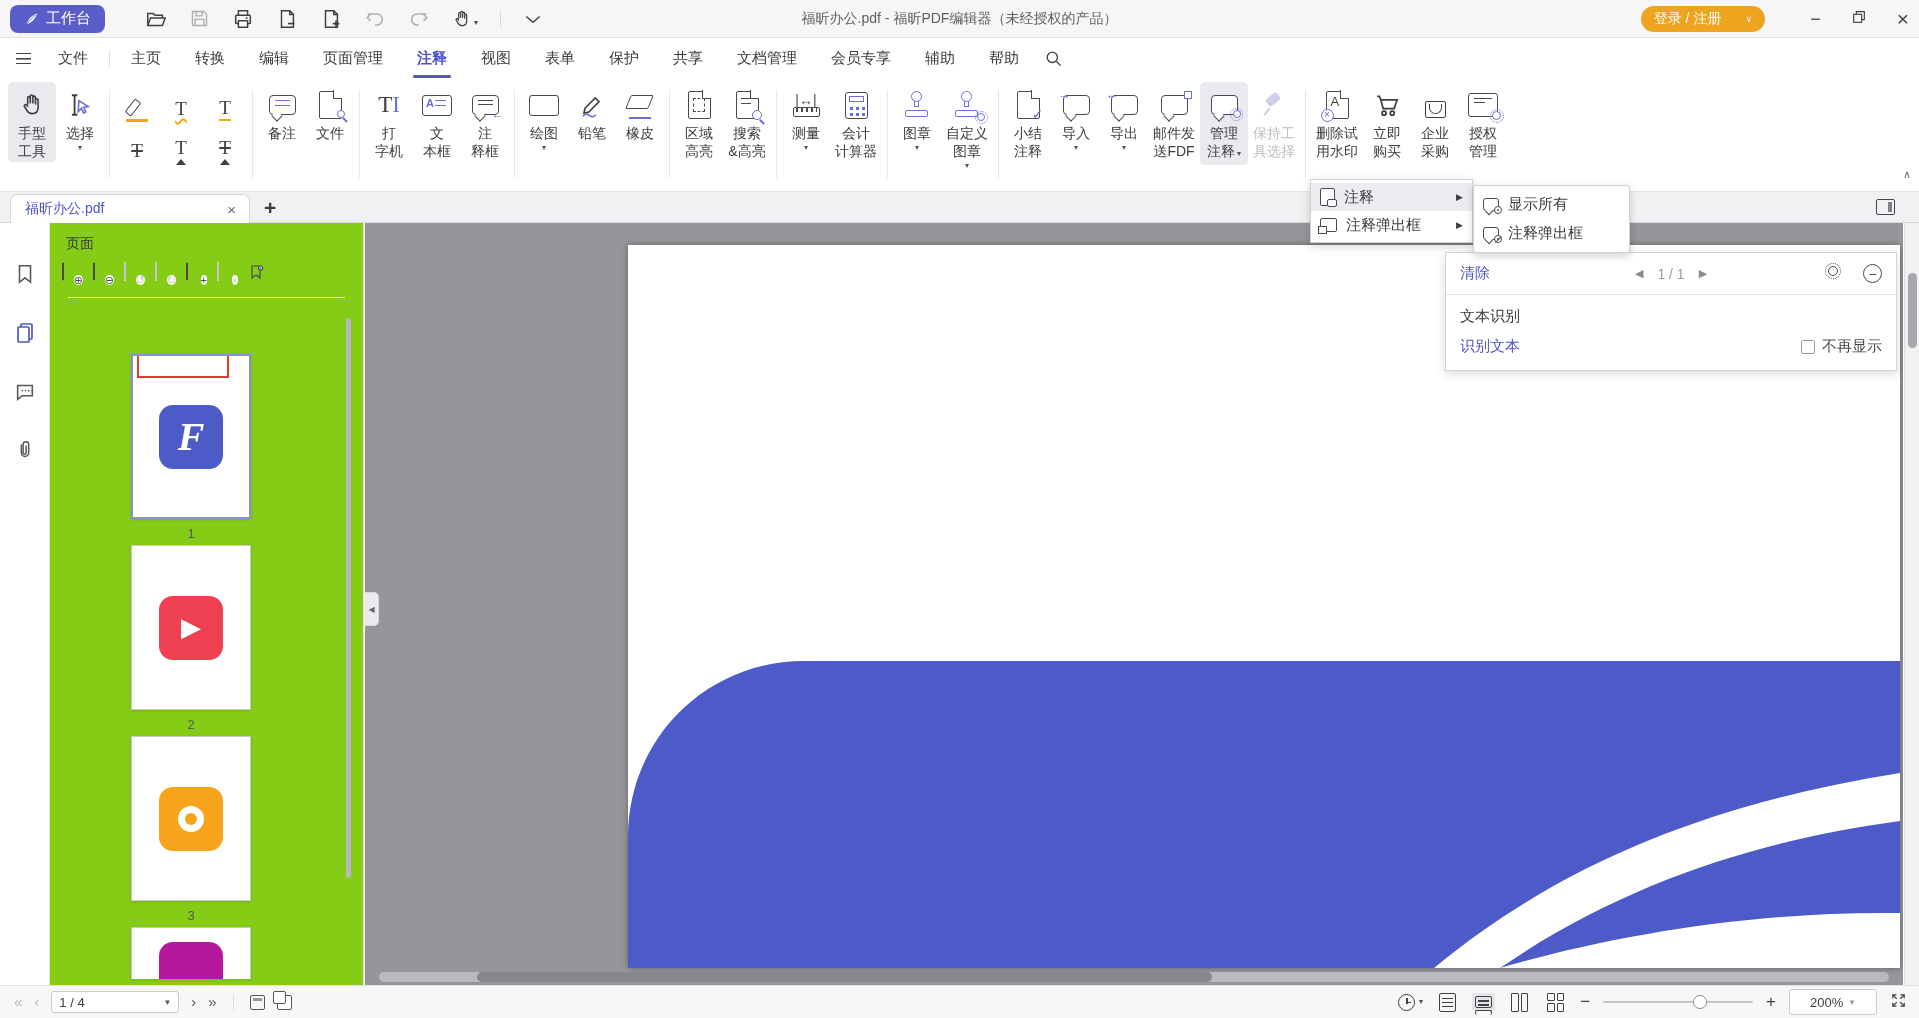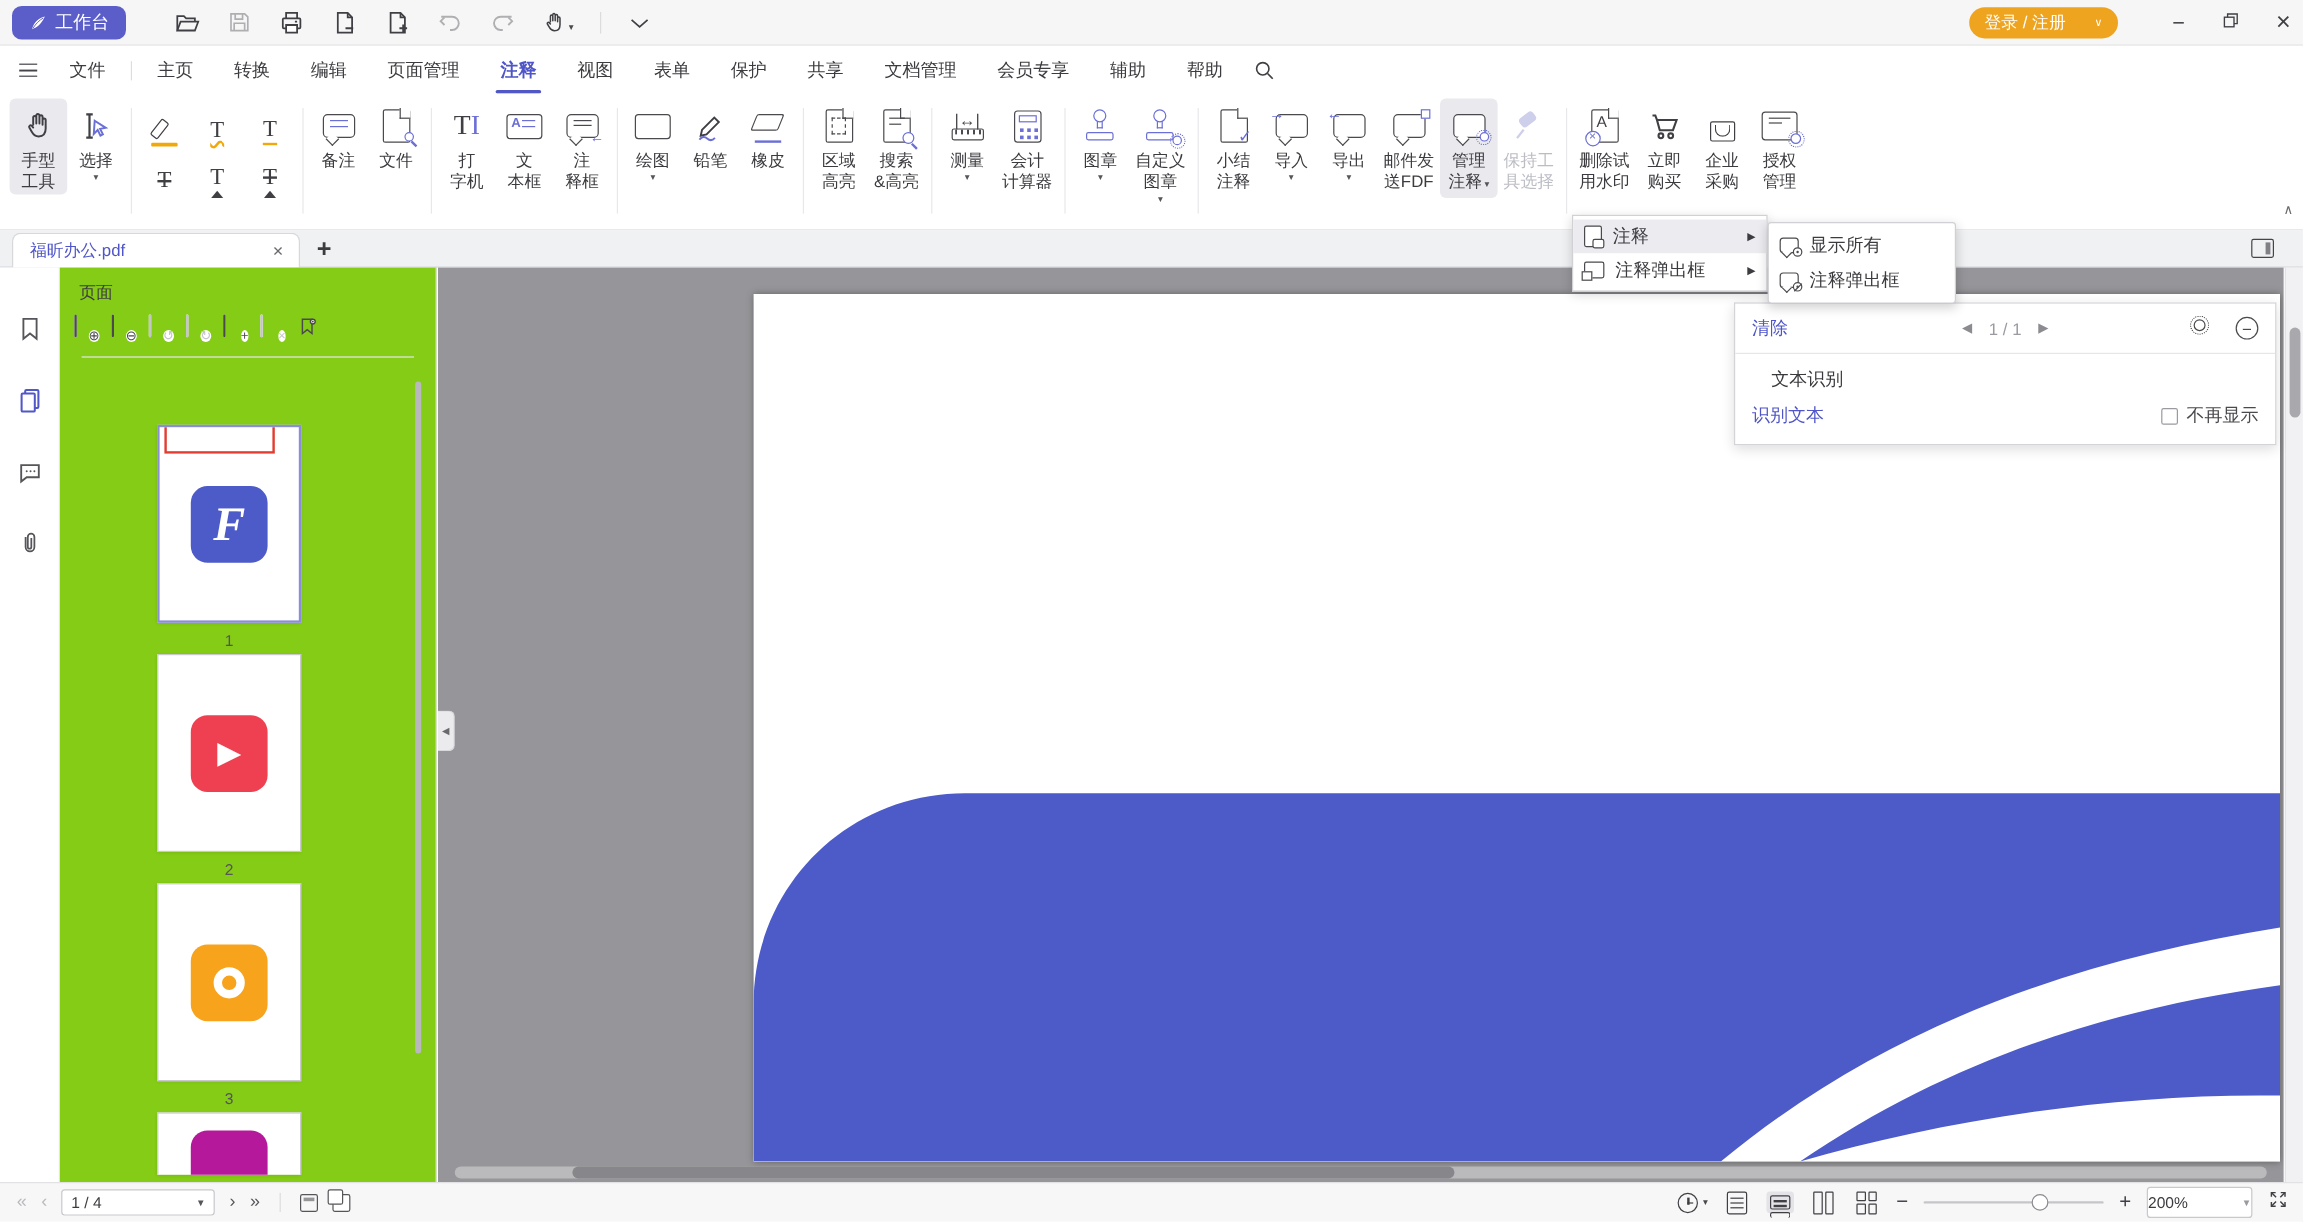--- a/index.html
+++ b/index.html
@@ -139,21 +139,21 @@
 
   
   .notif{position:absolute;left:1445px;top:252px;width:452px;height:119px;background:#fff;border:1px solid #d4d4d8;box-shadow:0 3px 10px rgba(0,0,0,.14);z-index:40;}
   .nh{position:absolute;left:0;right:0;top:0;height:42px;border-bottom:1px solid #e6e6e8;display:flex;align-items:center;padding:0 14px;}
   .n-clear{color:#4f55c8;font-size:15px;}
   .n-pager{position:absolute;left:50%;transform:translateX(-50%);display:flex;align-items:center;gap:14px;color:#9a9aa0;font-size:14px;}
   .n-pager .pa{font-size:11px;color:#8b8b90;}
   .n-gear{position:absolute;right:58px;top:13px;width:10px;height:10px;border:1.7px solid #4a4a4e;border-radius:50%;}
   .n-gear::after{content:"";position:absolute;inset:-4px;border:1.7px dotted #4a4a4e;border-radius:50%;}
   .n-min{position:absolute;right:14px;top:11px;width:19px;height:19px;border:1.6px solid #4a4a4e;border-radius:50%;color:#4a4a4e;display:flex;align-items:center;justify-content:center;font-size:14px;line-height:1;}
-  .n-title{position:absolute;left:30px;top:54px;font-size:15px;color:#3a3a3e;}
+  .n-title{position:absolute;left:14px;top:54px;font-size:15px;color:#3a3a3e;}
   .n-body{position:absolute;left:14px;right:14px;top:82px;font-size:15px;line-height:21px;color:#4a4a4e;}
   .n-action{position:absolute;left:14px;bottom:14px;font-size:15px;color:#4f55c8;}
   .n-dismiss{position:absolute;right:14px;bottom:14px;display:flex;align-items:center;gap:7px;font-size:15px;color:#4a4a4e;}
   .chk{width:14px;height:14px;border:1.5px solid #9a9aa0;border-radius:2px;background:#fff;}
 
   
   .dd1{position:absolute;left:1310px;top:179px;width:163px;background:#fff;border:1px solid #d0d0d5;box-shadow:0 3px 9px rgba(0,0,0,.18);padding:3px 0;z-index:50;}
   .dd2{position:absolute;left:1473px;top:185px;width:157px;background:#fff;border:1px solid #d0d0d5;box-shadow:0 3px 9px rgba(0,0,0,.18);border-radius:3px;padding:4px 0;z-index:50;}
   .mi{height:28px;display:flex;align-items:center;padding:0 9px;gap:9px;font-size:15px;color:#3c3c40;}
   .mi.hover{background:#ececf0;}
@@ -190,21 +190,21 @@
   .vm i{position:absolute;left:2px;right:2px;height:1.6px;background:#3f3f44;}
   .vmwrap{padding:3px;border-radius:3px;display:flex;}
   .vmwrap.active{background:#e4e4e8;}
   .vm2{width:17px;height:19px;display:flex;gap:2px;}
   .vm2 b{flex:1;border:1.5px solid #3f3f44;border-radius:1px;}
   .vm4{width:17px;height:19px;display:grid;grid-template-columns:1fr 1fr;grid-template-rows:1fr 1fr;gap:2px;}
   .vm4 b{border:1.5px solid #3f3f44;border-radius:1px;}
   .zoomminus,.zoomplus{font-size:17px;color:#3f3f44;}
   .sl-track{width:150px;height:2px;background:#c6c6ca;border-radius:1px;position:relative;}
   .sl-thumb{position:absolute;left:60%;top:-6.5px;width:14px;height:14px;border:1.6px solid #8a8a8f;background:#fff;border-radius:50%;}
-  .zoombox{width:88px;height:26px;background:#fff;border:1px solid #c9c9cd;border-radius:3px;display:flex;align-items:center;padding:0 0;font-size:13px;color:#3c3c40;}
+  .zoombox{width:88px;height:26px;background:#fff;border:1px solid #c9c9cd;border-radius:3px;display:flex;align-items:center;padding:0 20px;font-size:13px;color:#3c3c40;}
   .zoombox .grow{flex:1;}
   .zoombox .da{font-size:8px;color:#9a9aa0;}
 </style>
 </head>
 <body>
 
 <div class="titlebar">
   <div class="ws-btn">
     <svg width="16" height="16" viewBox="0 0 24 24">
         <path d="M4 20C6 12 12 6 20 4c-3 7-8 13-14 15l-2 1z" fill="#fff"></path>
@@ -265,20 +265,21 @@
         </svg>
       <span class="mini-arrow">▾</span>
     </span>
     <span class="qsep"></span>
     <span class="qicon">
         <svg width="20" height="20" viewBox="0 0 24 24" fill="none" stroke="#3f3f44" stroke-width="1.7">
           <path d="M4 9l8 7 8-7"></path>
         </svg>
       </span>
   </div>
+  <div class="doc-title">福昕办公.pdf - 福昕PDF编辑器（未经授权的产品）</div>
   <div class="login-btn">
     <span>登录 / 注册</span>
     <span class="v">∨</span>
   </div>
   <div class="winctl">
     <span class="wmin">−</span>
     <span><svg width="16" height="16" viewBox="0 0 24 24" fill="none" stroke="#3f3f44" stroke-width="1.7">
           <path d="M8 8V4h12v12h-4"></path>
           <rect x="4" y="8" width="12" height="12"></rect>
         </svg></span>

